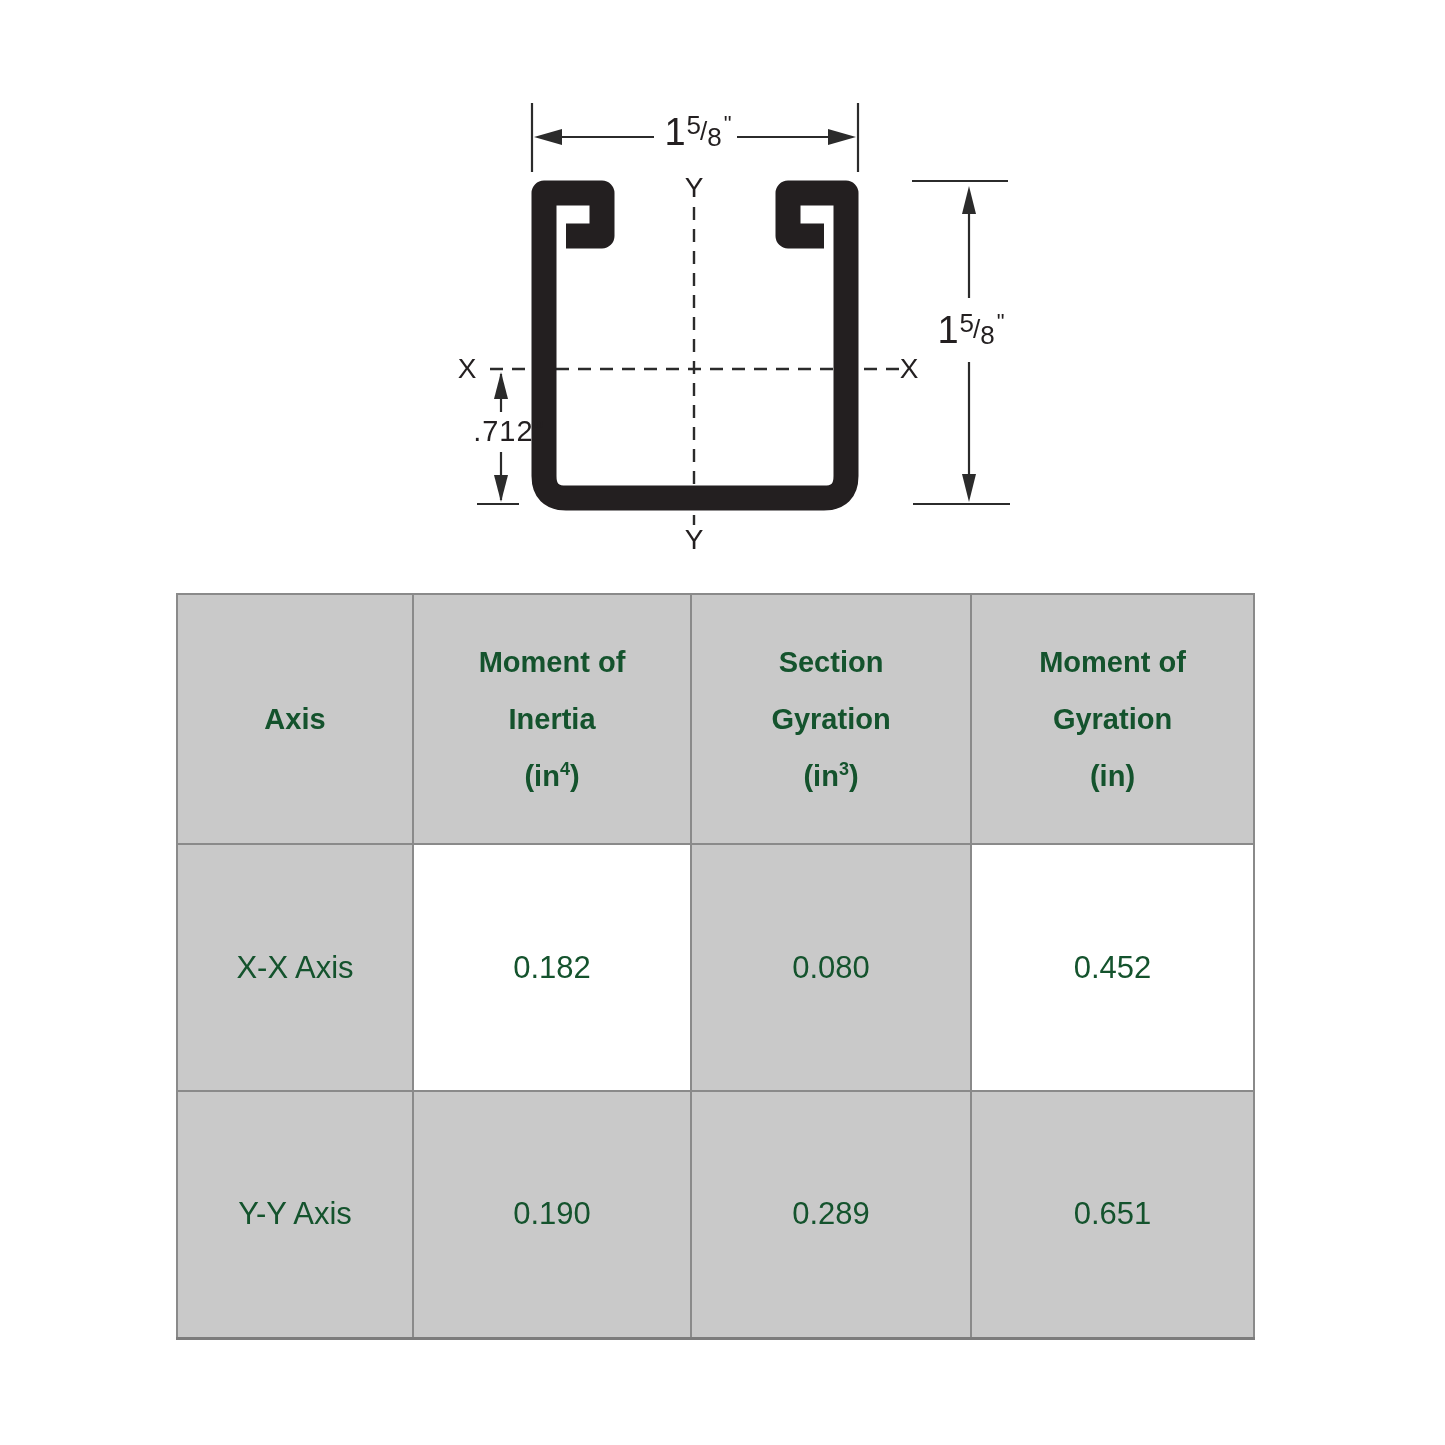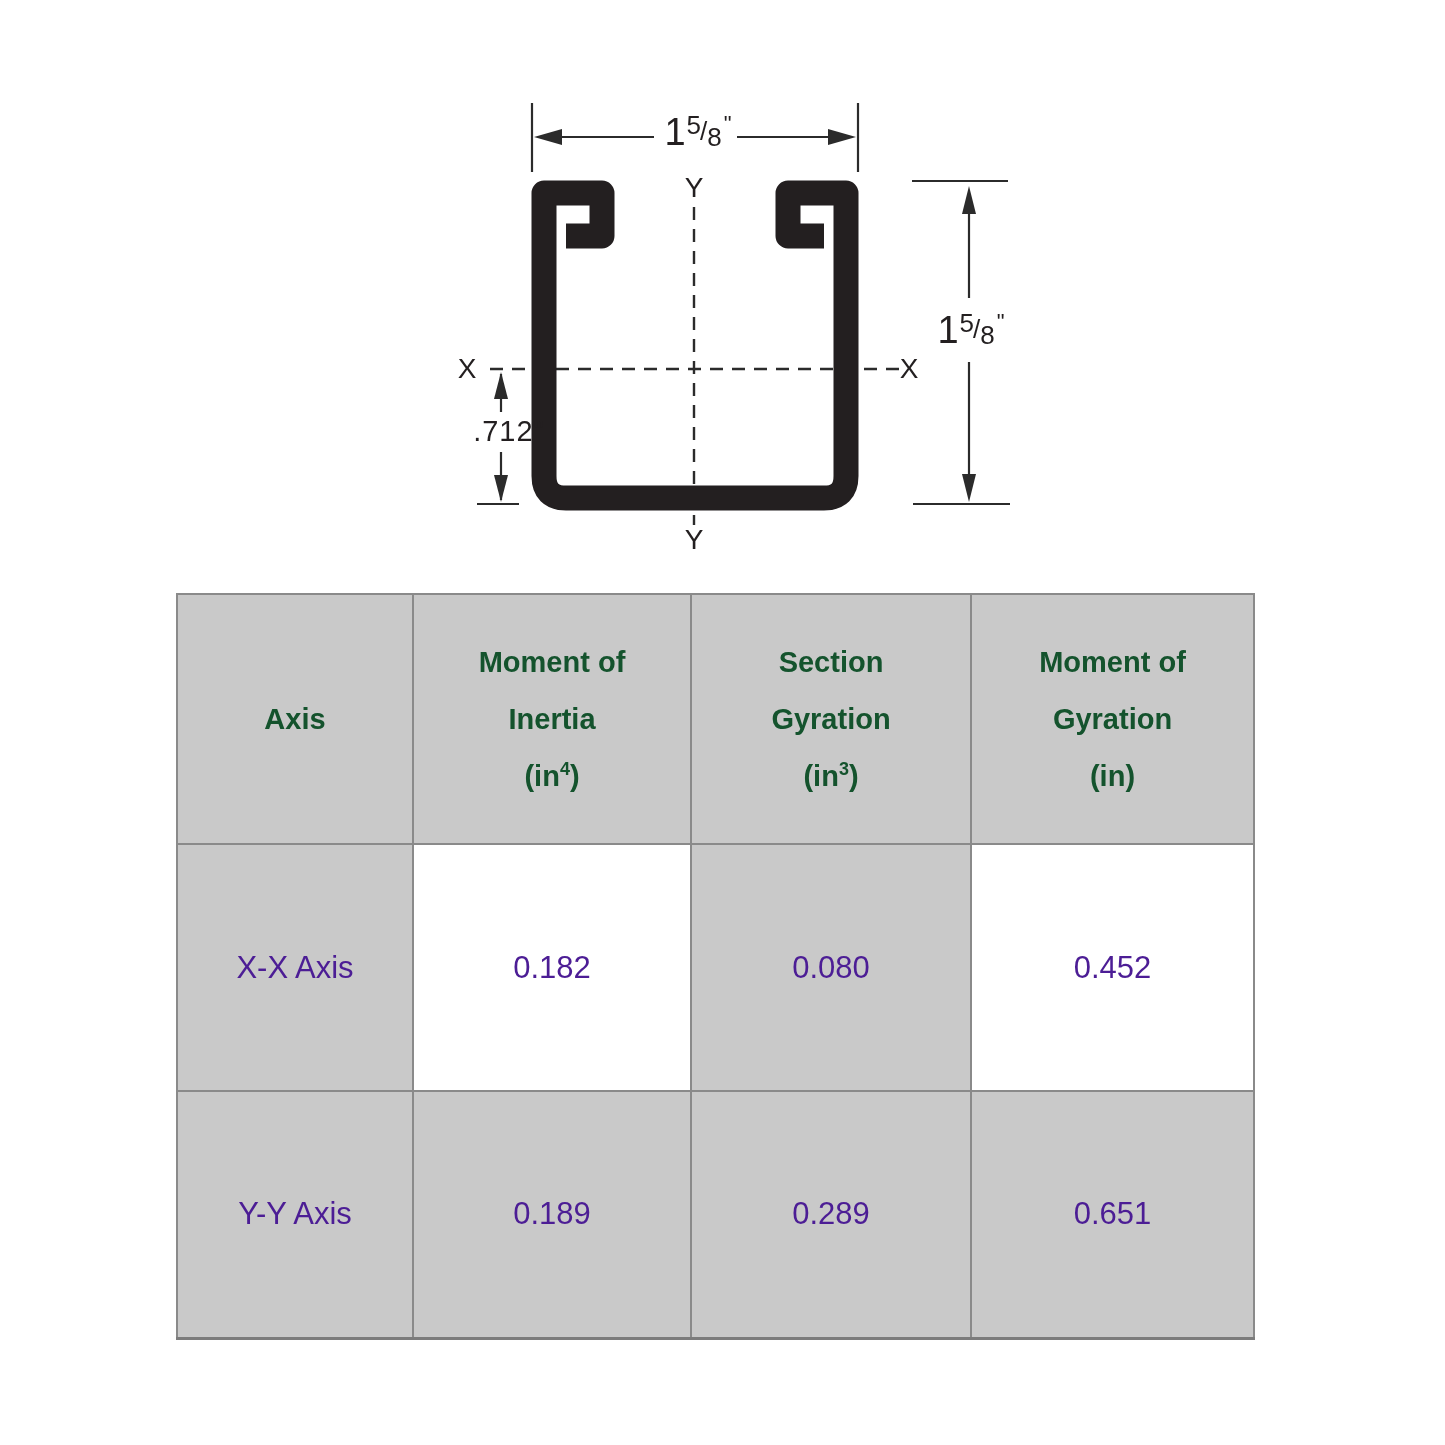--- a/index.html
+++ b/index.html
@@ -31,21 +31,21 @@
   .props-table td, .props-table th{
     border:2px solid #8a8a8a;
     text-align:center; vertical-align:middle;
     color:#14532d;
   }
   .c-gray{ background:#c9c9c9; }
   .c-white{ background:#ffffff;margin-left:6px; }
   .props-table th{ font-weight:bold; font-size:29px; }
   .h-line{ line-height:57px; }
   .h-line sup{ font-size:0.62em; vertical-align:super; line-height:0; }
-  .props-table td{ font-size:31px; font-weight:normal; color:#4c1d95; }
+  .props-table td{ font-size:31px; font-weight:normal; color:#14532d; }
 </style>
 </head>
 <body>
 
 <div class="canvas">
 
   <svg class="diagram-svg" width="1445" height="1445" viewBox="0 0 1445 1445">
 
     <g stroke="#2b2b2b" stroke-width="2.4" stroke-dasharray="13 9">
       <line x1="490" y1="369" x2="900" y2="369"></line>
@@ -127,20 +127,20 @@
       </th>
     </tr>
     <tr style="height:247px;">
       <td class="c-gray">X-X Axis</td>
       <td class="c-white">0.182</td>
       <td class="c-gray">0.080</td>
       <td class="c-white">0.452</td>
     </tr>
     <tr style="height:247px;margin-top:28px;">
       <td class="c-gray">Y-Y Axis</td>
-      <td class="c-gray">0.189</td>
+      <td class="c-gray">0.190</td>
       <td class="c-gray">0.289</td>
       <td class="c-gray">0.651</td>
     </tr>
   </tbody>
     </table>
 
 </div>
 
 </body></html>

